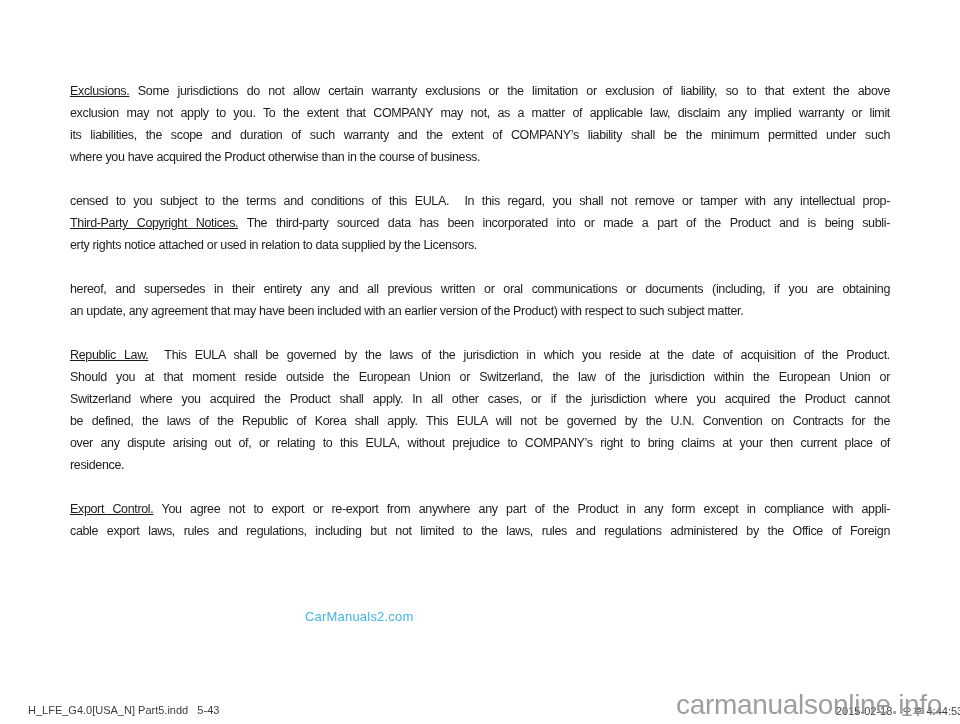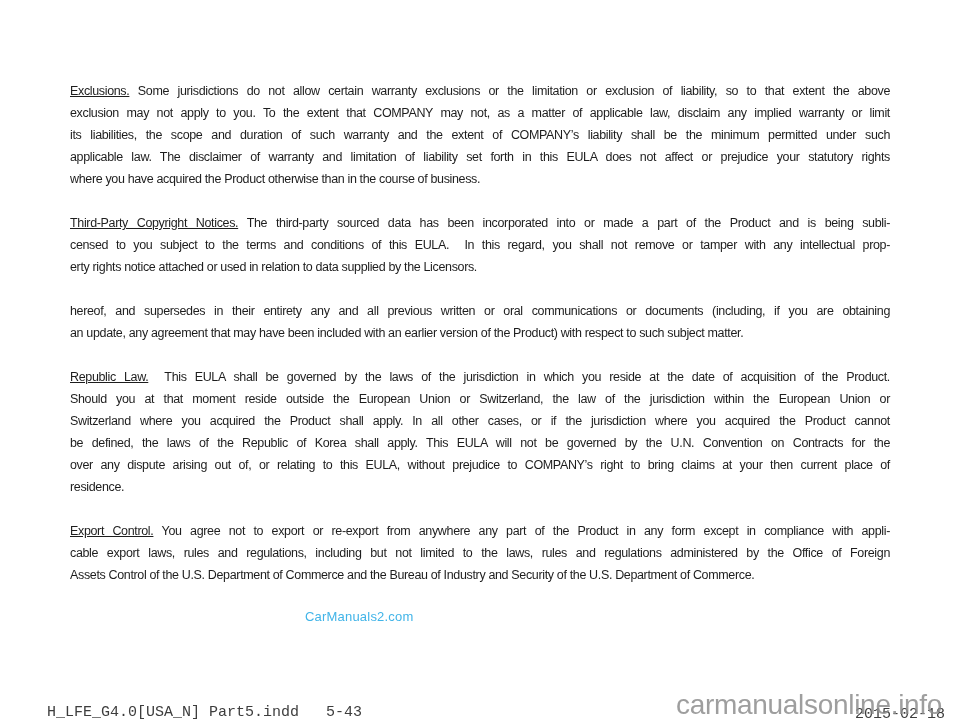--- a/index.html
+++ b/index.html
@@ -50,64 +50,61 @@
     z-index: 4;
     font-size: 28px;
     font-weight: 400;
     color: #8e8e8e;
     opacity: 0.85;
     letter-spacing: -0.3px;
     text-align: right;
   }
   .foot {
     position: absolute;
-    font-family: Liberation Mono, monospace;
-    font-size: 15px;
+    font-family: Liberation Sans, sans-serif;
+    font-size: 11px;
     color: #3d3d3d;
     z-index: 3;
     white-space: pre;
-    margin-left: 19px;
   }
   .foot-left { left: 28px; top: 704px; }
   .foot-right { left: 836px; top: 704px; width: 200px; }
 </style>
 </head>
 <body>
 
 <div class="page">
 
   <main class="textblock" id="paragraphs">
       <div class="para">
         <div class="line"><span class="heading">Exclusions.</span><span> Some jurisdictions do not allow certain warranty exclusions or the limitation or exclusion of liability, so to that extent the above</span></div>
         <div class="line">exclusion may not apply to you. To the extent that COMPANY may not, as a matter of applicable law, disclaim any implied warranty or limit</div>
         <div class="line">its liabilities, the scope and duration of such warranty and the extent of COMPANY’s liability shall be the minimum permitted under such</div>
-        <div class="line">applicable law. The disclaimer of warranty and limitation of liability set forth in this EULA does not affect or prejudice your statutory rights</div>
         <div class="line last">where you have acquired the Product otherwise than in the course of business.</div>
       </div>
       <div class="para">
+        <div class="line">censed to you subject to the terms and conditions of this EULA.  In this regard, you shall not remove or tamper with any intellectual prop-</div>
         <div class="line"><span class="heading">Third-Party Copyright Notices.</span><span> The third-party sourced data has been incorporated into or made a part of the Product and is being subli-</span></div>
-        <div class="line">censed to you subject to the terms and conditions of this EULA.  In this regard, you shall not remove or tamper with any intellectual prop-</div>
         <div class="line last">erty rights notice attached or used in relation to data supplied by the Licensors.</div>
       </div>
       <div class="para">
         <div class="line">hereof, and supersedes in their entirety any and all previous written or oral communications or documents (including, if you are obtaining</div>
         <div class="line last">an update, any agreement that may have been included with an earlier version of the Product) with respect to such subject matter.</div>
       </div>
       <div class="para">
         <div class="line"><span class="heading">Republic Law.</span><span>  This EULA shall be governed by the laws of the jurisdiction in which you reside at the date of acquisition of the Product.</span></div>
         <div class="line">Should you at that moment reside outside the European Union or Switzerland, the law of the jurisdiction within the European Union or</div>
         <div class="line">Switzerland where you acquired the Product shall apply. In all other cases, or if the jurisdiction where you acquired the Product cannot</div>
         <div class="line">be defined, the laws of the Republic of Korea shall apply. This EULA will not be governed by the U.N. Convention on Contracts for the</div>
         <div class="line">over any dispute arising out of, or relating to this EULA, without prejudice to COMPANY’s right to bring claims at your then current place of</div>
         <div class="line last">residence.</div>
       </div>
       <div class="para">
         <div class="line"><span class="heading">Export Control.</span><span> You agree not to export or re-export from anywhere any part of the Product in any form except in compliance with appli-</span></div>
         <div class="line">cable export laws, rules and regulations, including but not limited to the laws, rules and regulations administered by the Office of Foreign</div>
-        <div class="line last">Assets Control of the U.S. Department of Commerce and the Bureau of Industry and Security of the U.S. Department of Commerce.</div>
       </div>
     </main>
 
   <span class="wm-blue">CarManuals2.com</span>
 
   <span class="wm-gray">carmanualsonline.info</span>
 
   <span class="foot foot-left">H_LFE_G4.0[USA_N] Part5.indd   5-43</span>
 
   <span class="foot foot-right">2015-02-18   오후 4:44:53</span>

